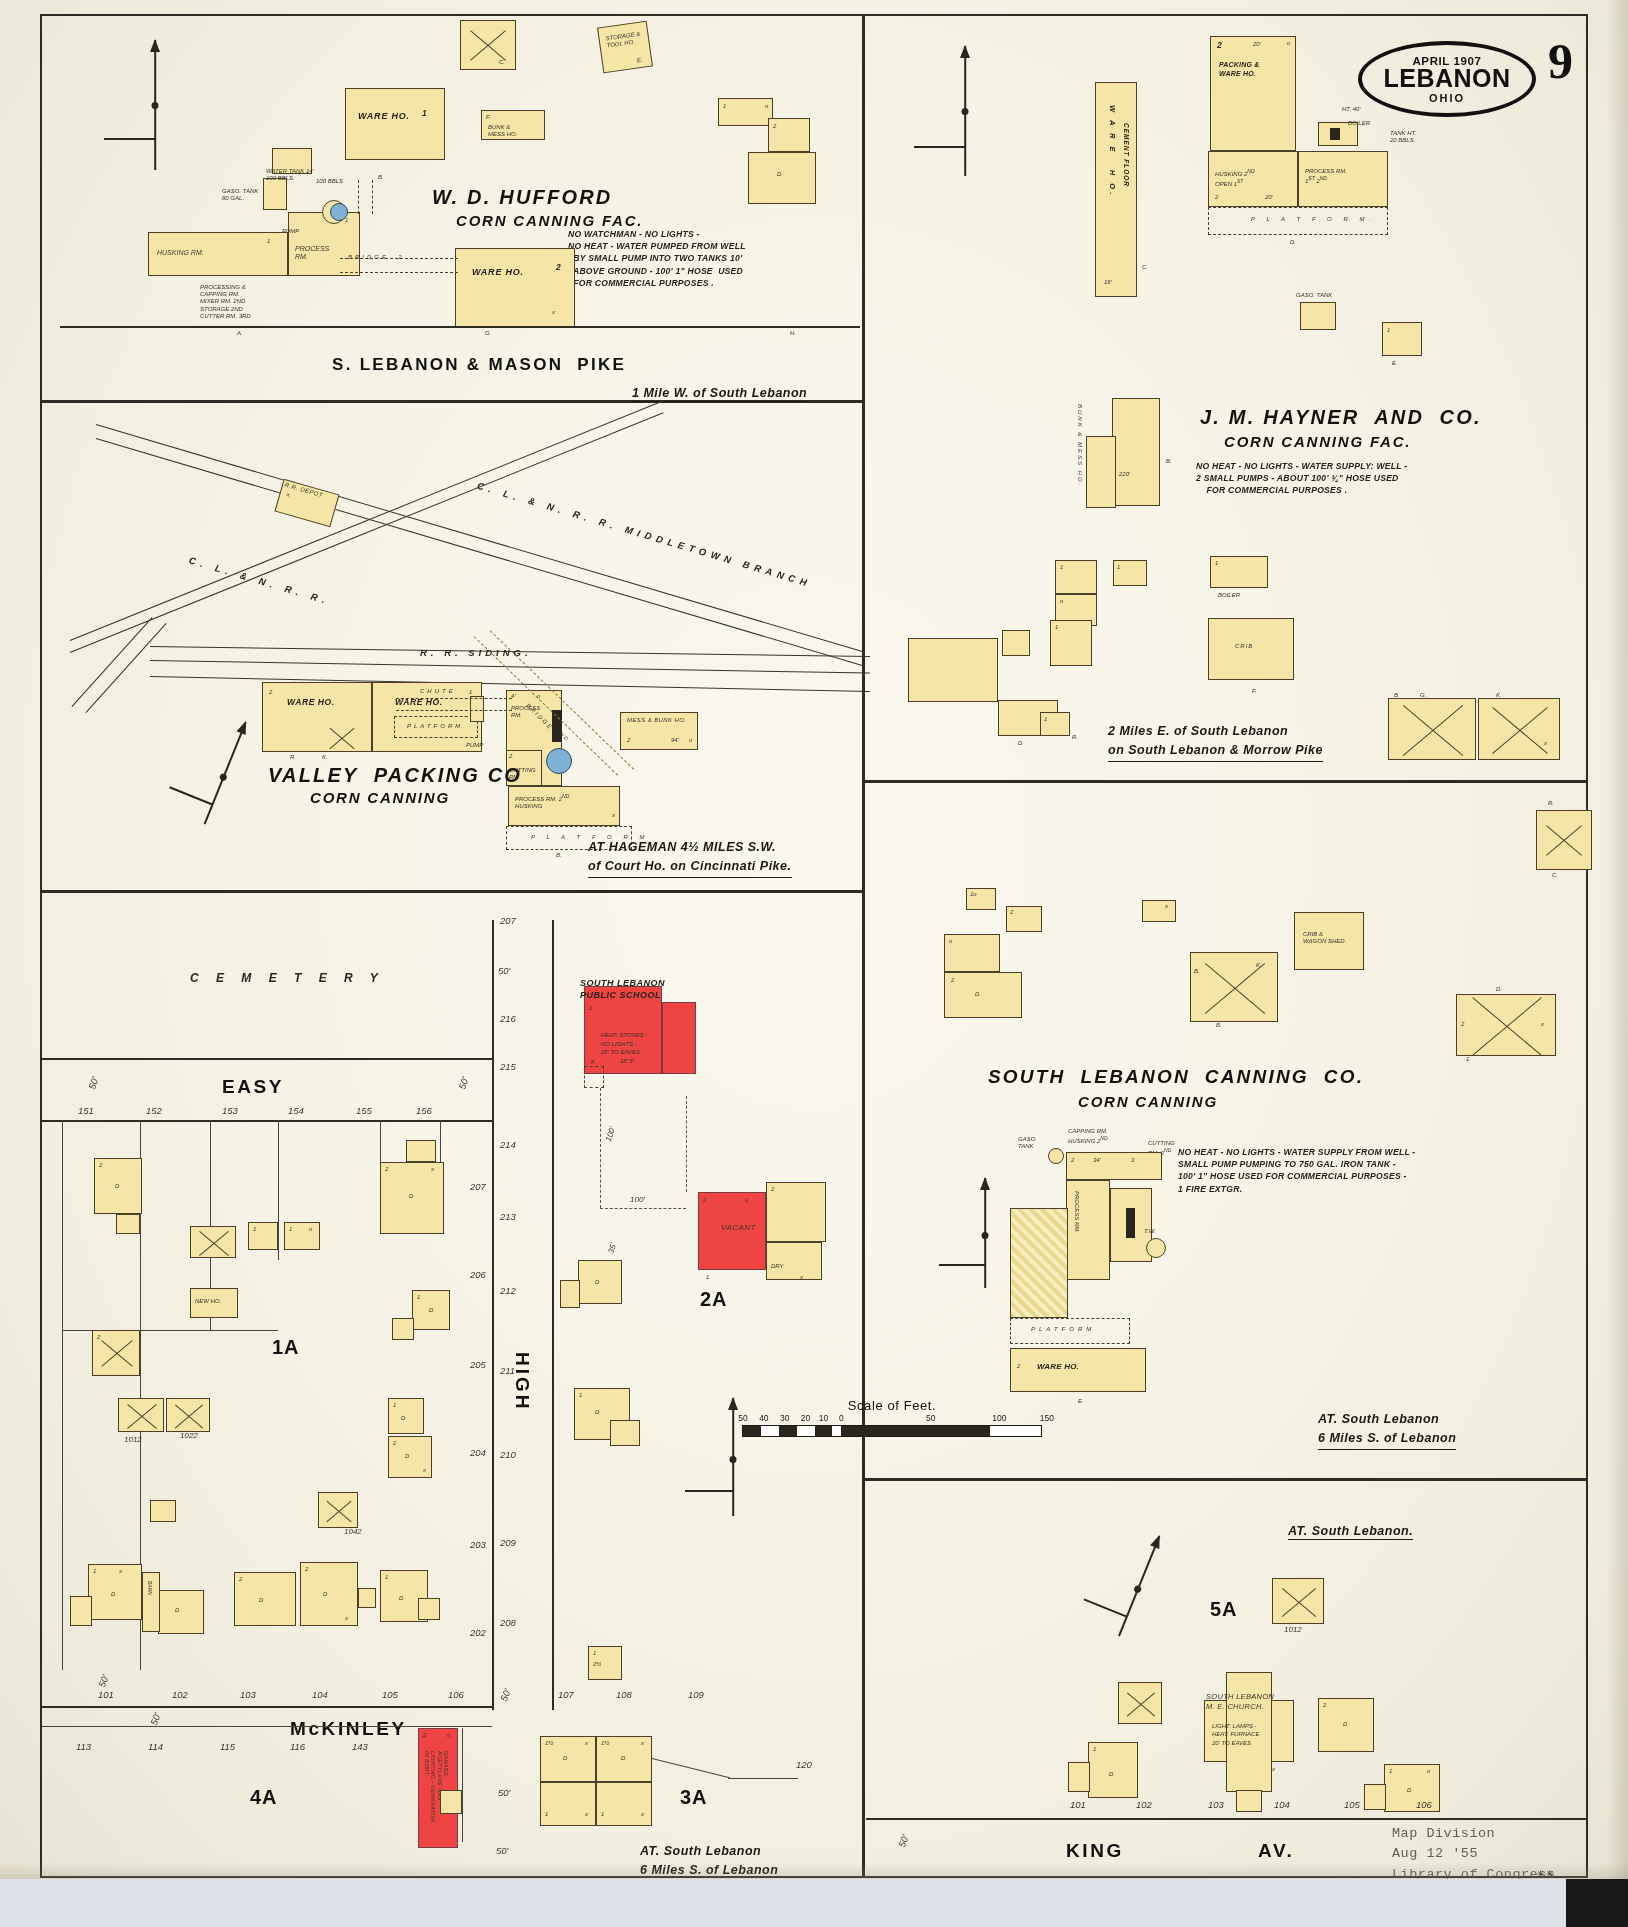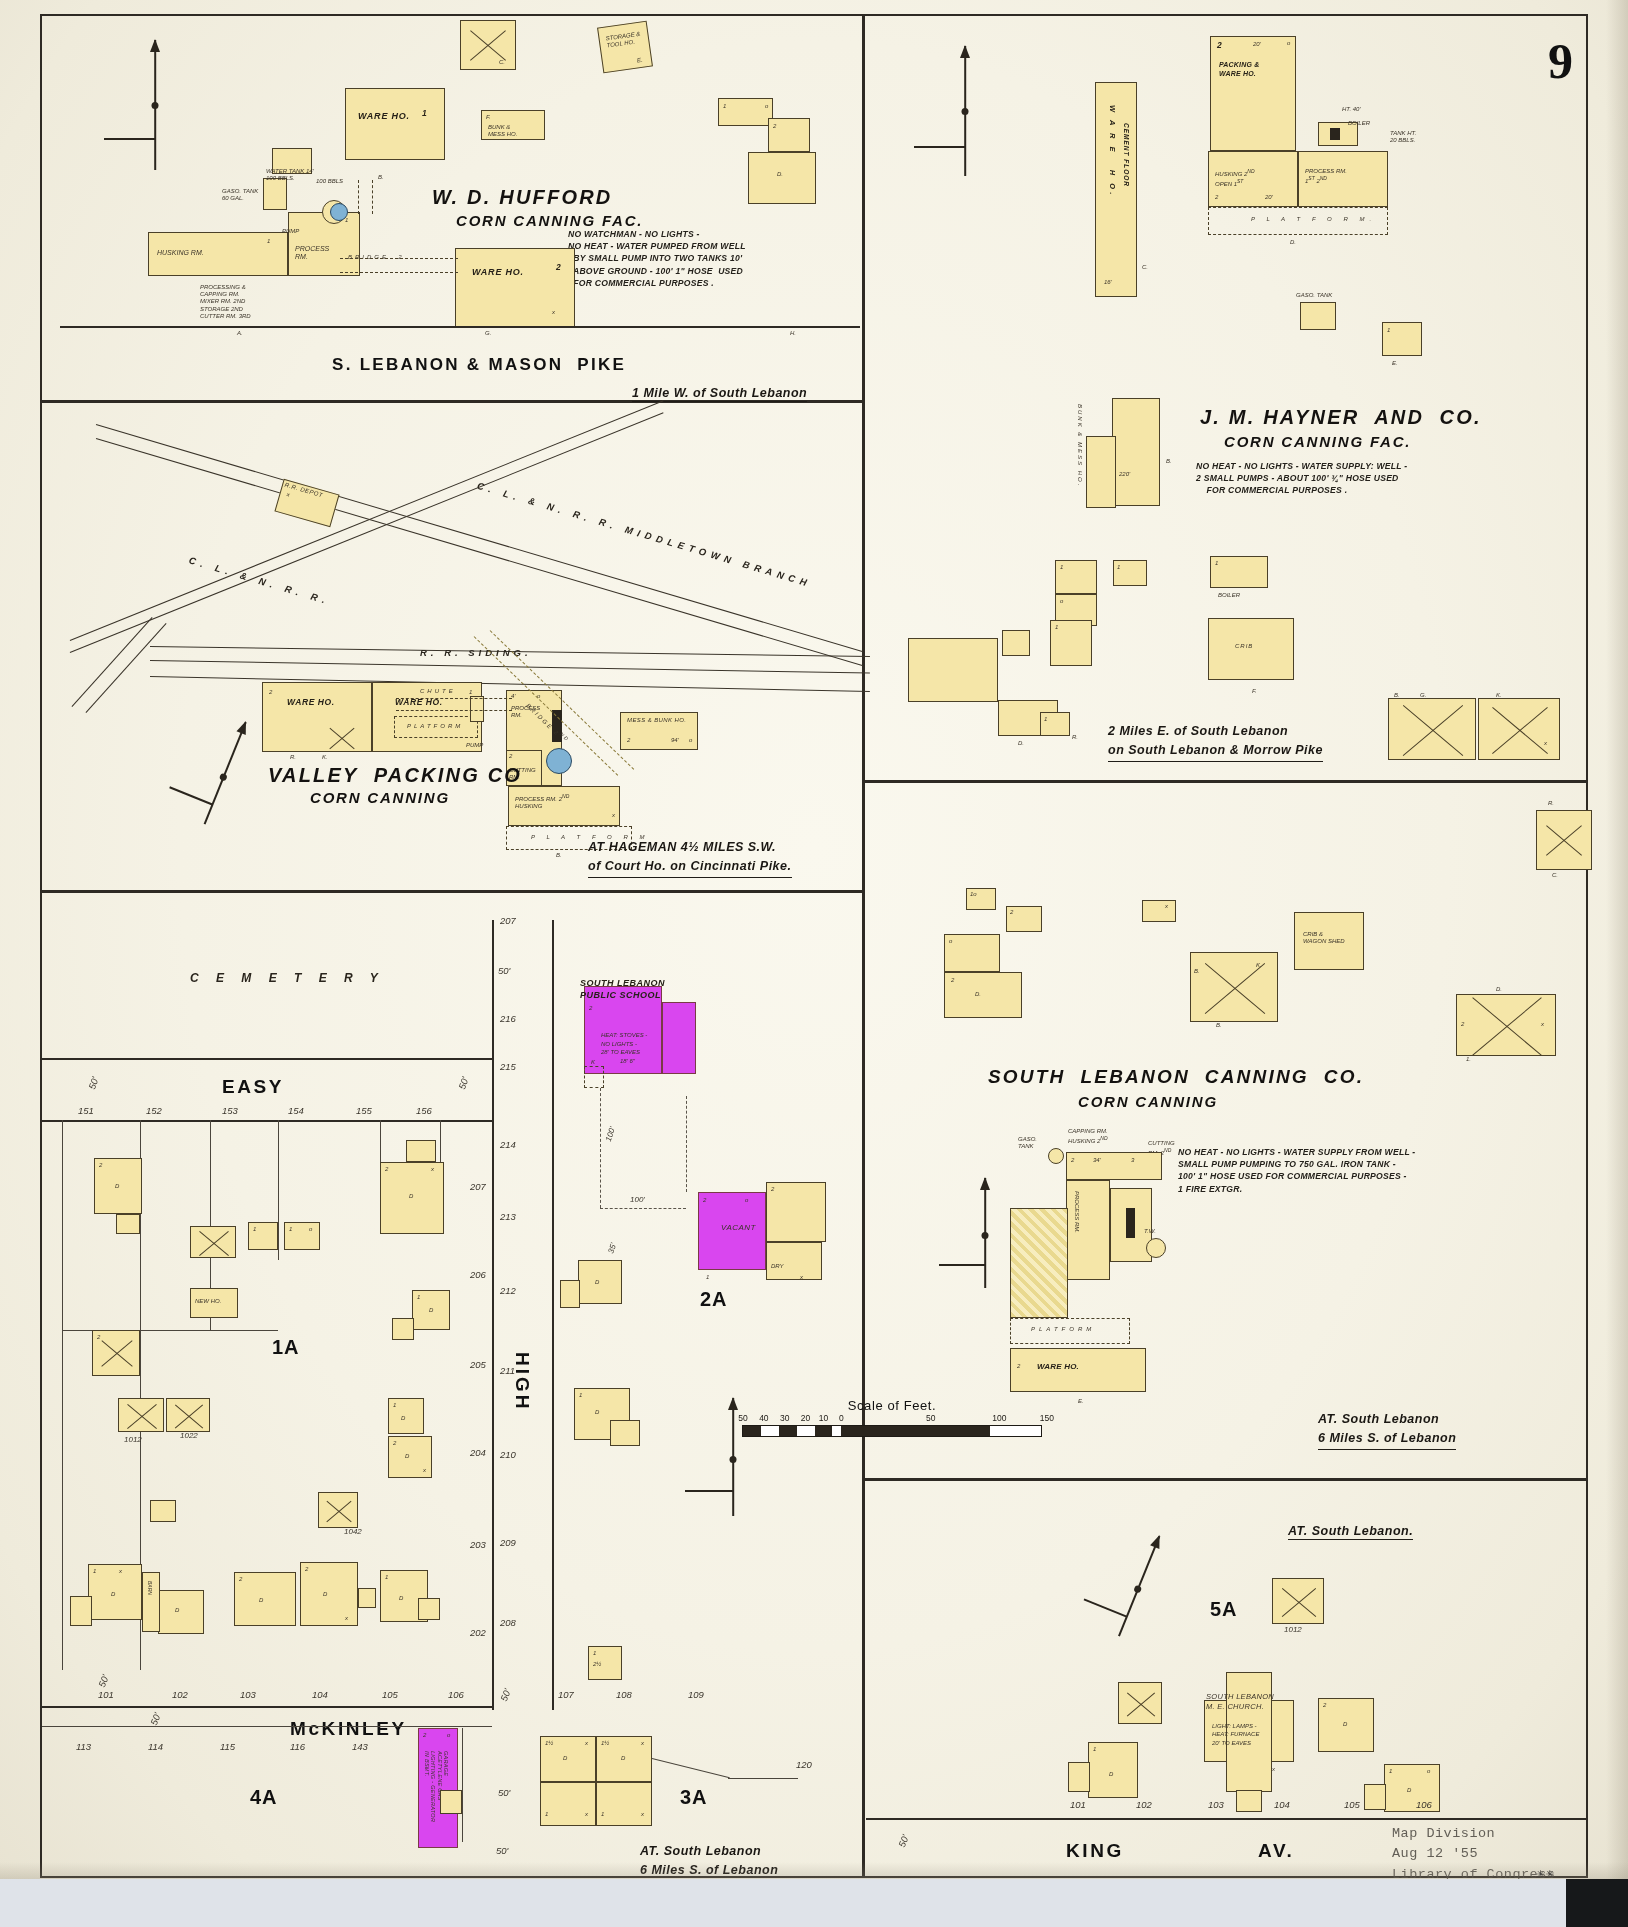--- a/index.html
+++ b/index.html
@@ -24,21 +24,21 @@
   #matDark{position:absolute;right:0;bottom:0;width:62px;height:48px;background:#16181a;}
 
   
   .hline{position:absolute;background:#2e2a24;height:2px;}
   .vline{position:absolute;background:#2e2a24;width:2px;}
   .thin-h{position:absolute;background:#4a453c;height:1px;}
   .thin-v{position:absolute;background:#4a453c;width:1px;}
 
   
   .bldg{position:absolute;background:#f5e6a8;border:1.6px solid #4a4028;box-sizing:border-box;}
-  .bldg.pink{background:#d946ef;border-color:#7a3a46;}
+  .bldg.pink{background:#ef4444;border-color:#7a3a46;}
   .bldg.thin{border-width:1.2px;}
   .bldg.dash{border-style:dashed;background:transparent;}
 
   
   .xmark{position:absolute;}
   .xmark:before,.xmark:after{content:"";position:absolute;left:0;top:50%;
     width:100%;height:1.2px;background:#4a4028;transform-origin:center;}
   .xmark:before{transform:rotate(var(--a1,40deg));}
   .xmark:after{transform:rotate(var(--a2,-40deg));}
 
@@ -121,20 +121,25 @@
   <div class="vline" style="left:1586px;top:14px;height:1864px;"></div>
   <div class="hline" style="left:40px;top:1876px;width:1548px;"></div>
 
   <div class="hline" style="left:862px;top:14px;width:3px;height:1864px;background:#2e2a24;"></div>
 
   <div class="hline" style="left:40px;top:400px;width:825px;height:3px;"></div>
   <div class="hline" style="left:40px;top:890px;width:825px;height:3px;"></div>
   <div class="hline" style="left:862px;top:780px;width:726px;height:3px;"></div>
   <div class="hline" style="left:862px;top:1478px;width:726px;height:3px;"></div>
 
+  <div id="cartouche">
+    <div id="cart-date">APRIL 1907</div>
+    <div id="cart-city">LEBANON</div>
+    <div id="cart-state">OHIO</div>
+  </div>
   <div id="sheetnum">9</div>
 
   <div class="compass" style="left:148px;top:40px;width:14px;height:130px;">
     <div class="shaft"></div>
       <div class="head"></div>
     <div class="dot" style="top:62px;"></div>
     <div class="cross" style="top:98px;width:52px;left:-18px;"></div>
   </div>
 
   <div class="lbl title-big" style="left:432px;top:186px;">W. D. HUFFORD</div>

